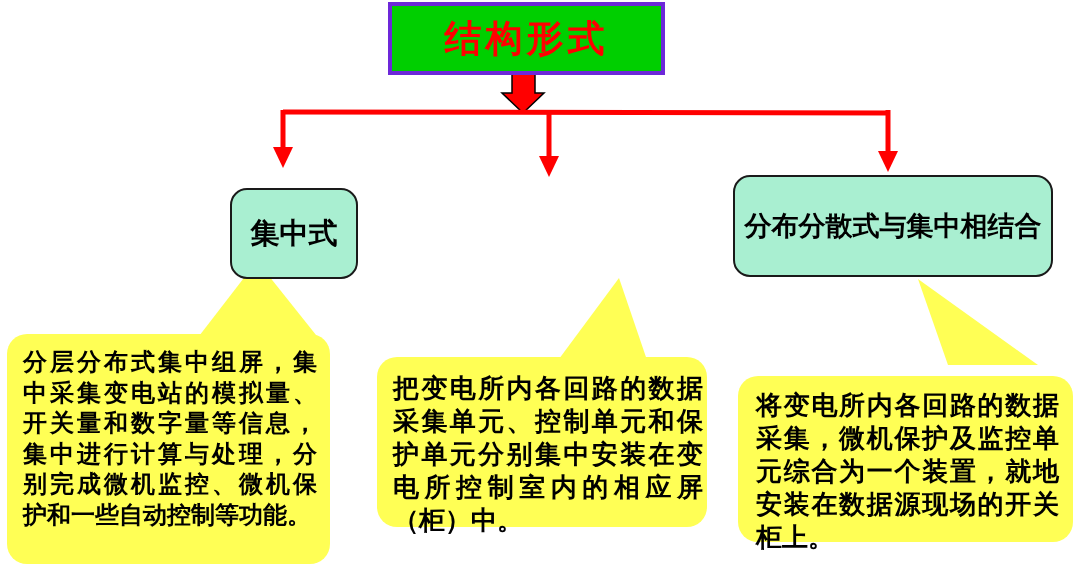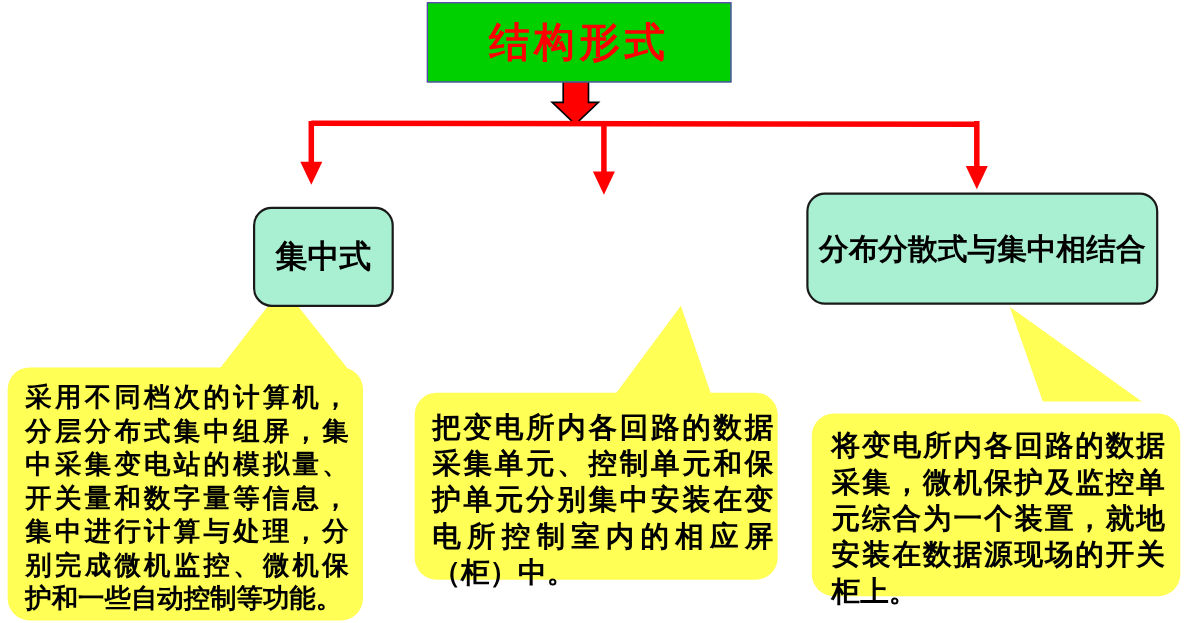--- a/index.html
+++ b/index.html
@@ -8,21 +8,21 @@
     width:1080px;height:566px;
     background:#ffffff;
     overflow:hidden;
     font-family:"Liberation Serif","DejaVu Serif",serif;
   }
   svg.connectors{
     position:absolute;left:0;top:0;width:1080px;height:566px;
   }
   .root-box{
     position:absolute;left:388px;top:2px;width:277px;height:73px;
-    background:#00CF00;border:1px solid #6d28d9;
+    background:#00CF00;border:4px solid #6d28d9;
     display:flex;align-items:center;justify-content:center;
     box-sizing:border-box;
   }
   .root-box .root-label{
     color:#FF0000;font-size:37px;font-weight:bold;letter-spacing:4px;
   }
   .node{
     position:absolute;background:#A9EFD1;border:2px solid #1a1a1a;
     border-radius:17px;box-sizing:border-box;
     display:flex;align-items:center;justify-content:center;
@@ -71,21 +71,20 @@
   </div>
 
   <div class="node node1">
     <span>集中式</span>
   </div>
   <div class="node node3">
     <span>分布分散式与集中相结合</span>
   </div>
 
   <div class="callout callout1">
-    <div class="co-line fill">采用不同档次的计算机，</div>
     <div class="co-line fill">分层分布式集中组屏，集</div>
     <div class="co-line fill">中采集变电站的模拟量、</div>
     <div class="co-line fill">开关量和数字量等信息，</div>
     <div class="co-line fill">集中进行计算与处理，分</div>
     <div class="co-line fill">别完成微机监控、微机保</div>
     <div class="co-line">护和一些自动控制等功能。</div>
   </div>
 
   <div class="callout callout2">
     <div class="co-line fill">把变电所内各回路的数据</div>

